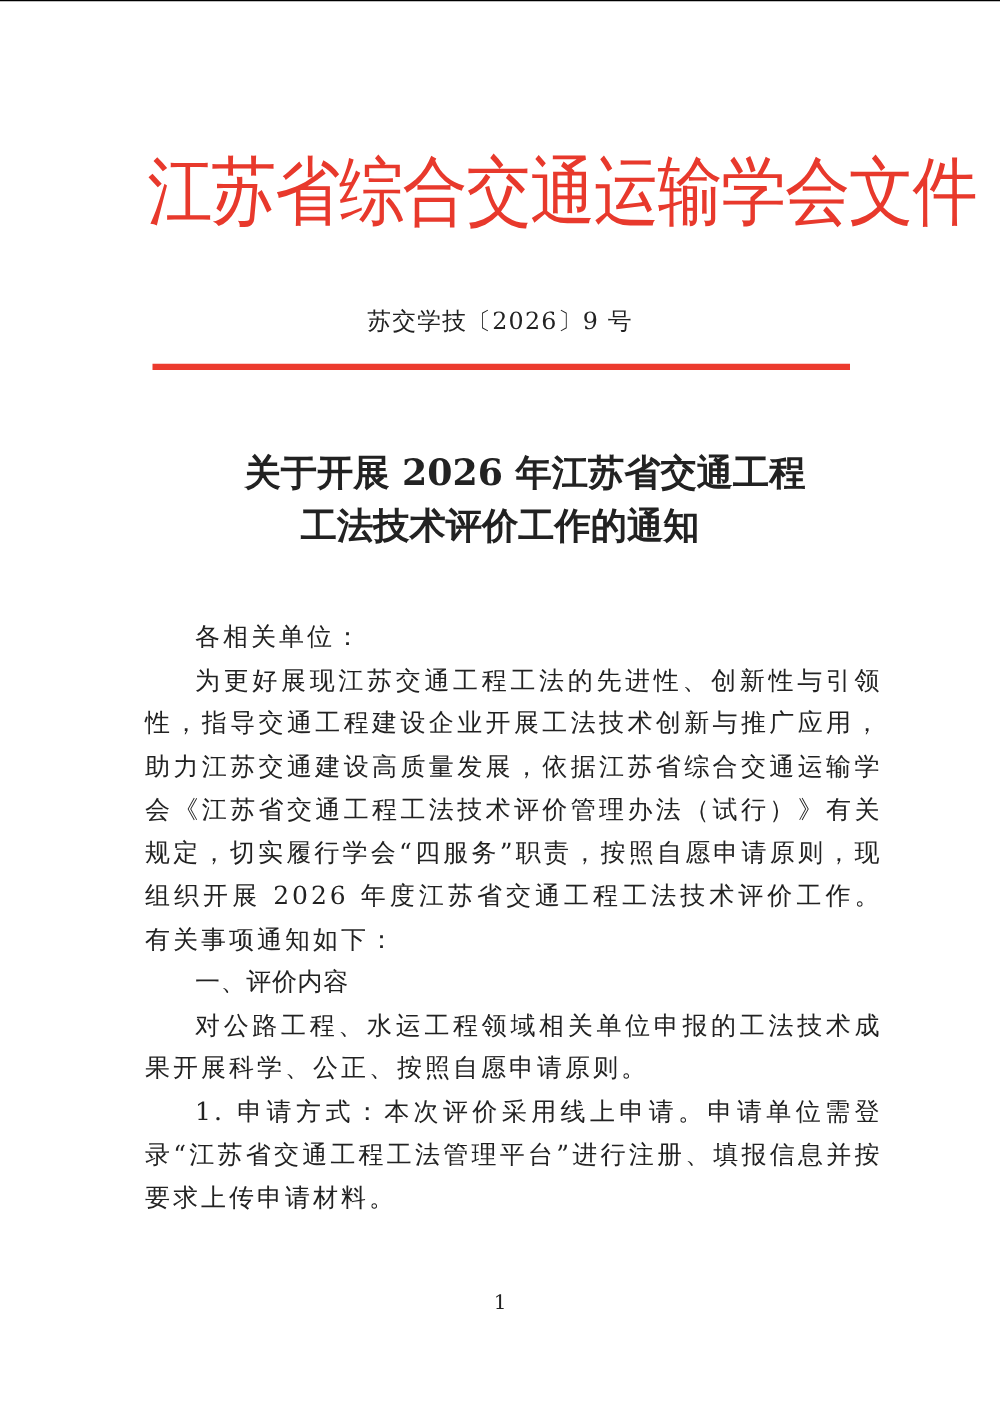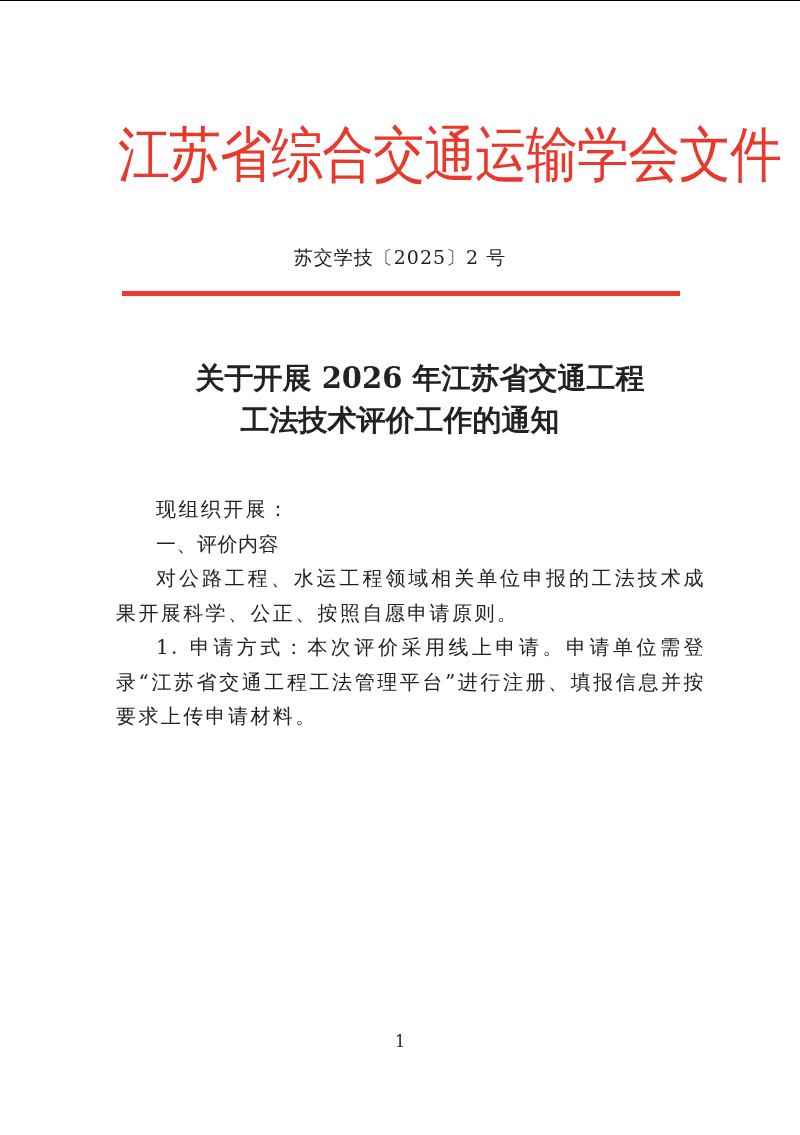--- a/index.html
+++ b/index.html
@@ -36,26 +36,27 @@
     position: absolute; left: 0; width: 800px; top: 1032px; text-align: center;
     font-size: 16px; color: #222;
   }
 </style>
 </head>
 <body>
 
 <div class="top-border"></div>
 
 <div class="header-title">江苏省综合交通运输学会文件</div>
-<div class="doc-number">苏交学技〔2025〕2 号</div>
+<div class="doc-number">苏交学技〔2026〕9 号</div>
 <div class="red-rule"></div>
 
 <div class="notice-title t1">关于开展 2026 年江苏省交通工程</div>
 <div class="notice-title t2">工法技术评价工作的通知</div>
 
 <div class="body-text">
-  <p class="indent">现组织开展：</p>
+  <p class="indent">各相关单位：</p>
+  <p class="indent">为更好展现江苏交通工程工法的先进性、创新性与引领性，指导交通工程建设企业开展工法技术创新与推广应用，助力江苏交通建设高质量发展，依据江苏省综合交通运输学会《江苏省交通工程工法技术评价管理办法（试行）》有关规定，切实履行学会“四服务”职责，按照自愿申请原则，现组织开展 2026 年度江苏省交通工程工法技术评价工作。有关事项通知如下：</p>
   <p class="section-heading">一、评价内容</p>
   <p class="indent">对公路工程、水运工程领域相关单位申报的工法技术成果开展科学、公正、按照自愿申请原则。</p>
   <p class="indent">1. 申请方式：本次评价采用线上申请。申请单位需登录“江苏省交通工程工法管理平台”进行注册、填报信息并按要求上传申请材料。</p>
 </div>
 
 <div class="page-num">1</div>
 
 </body></html>

